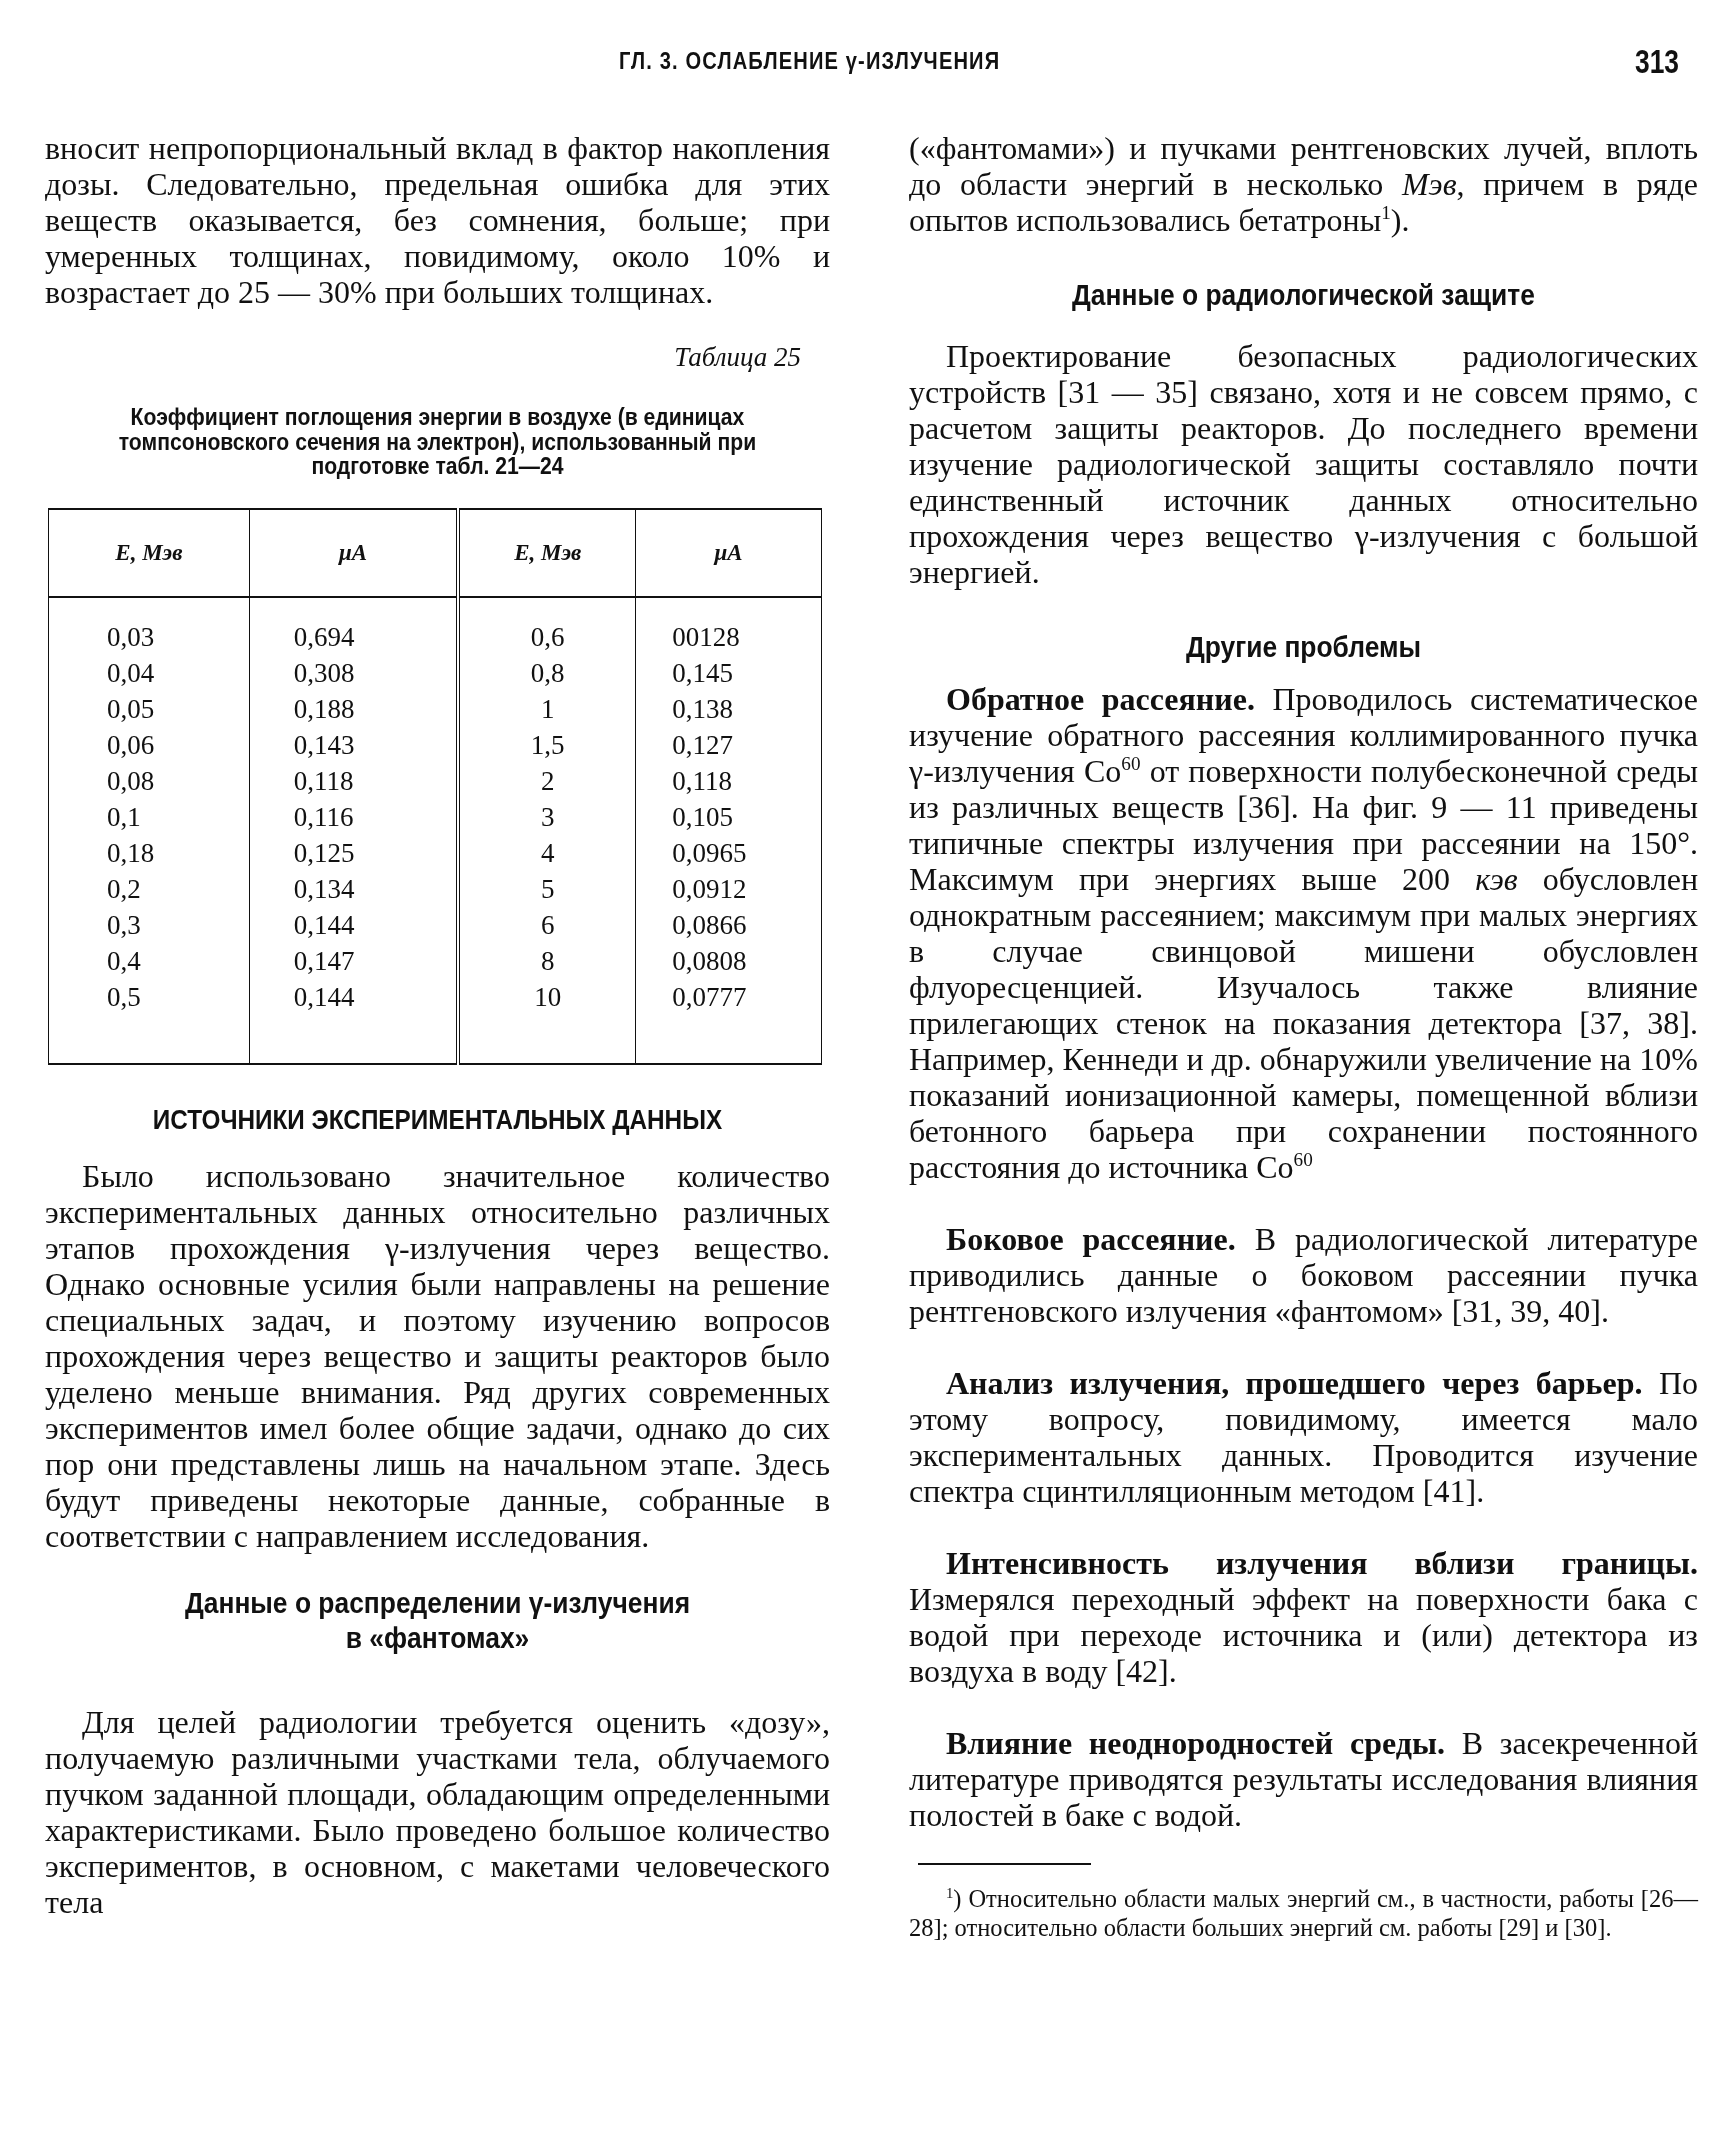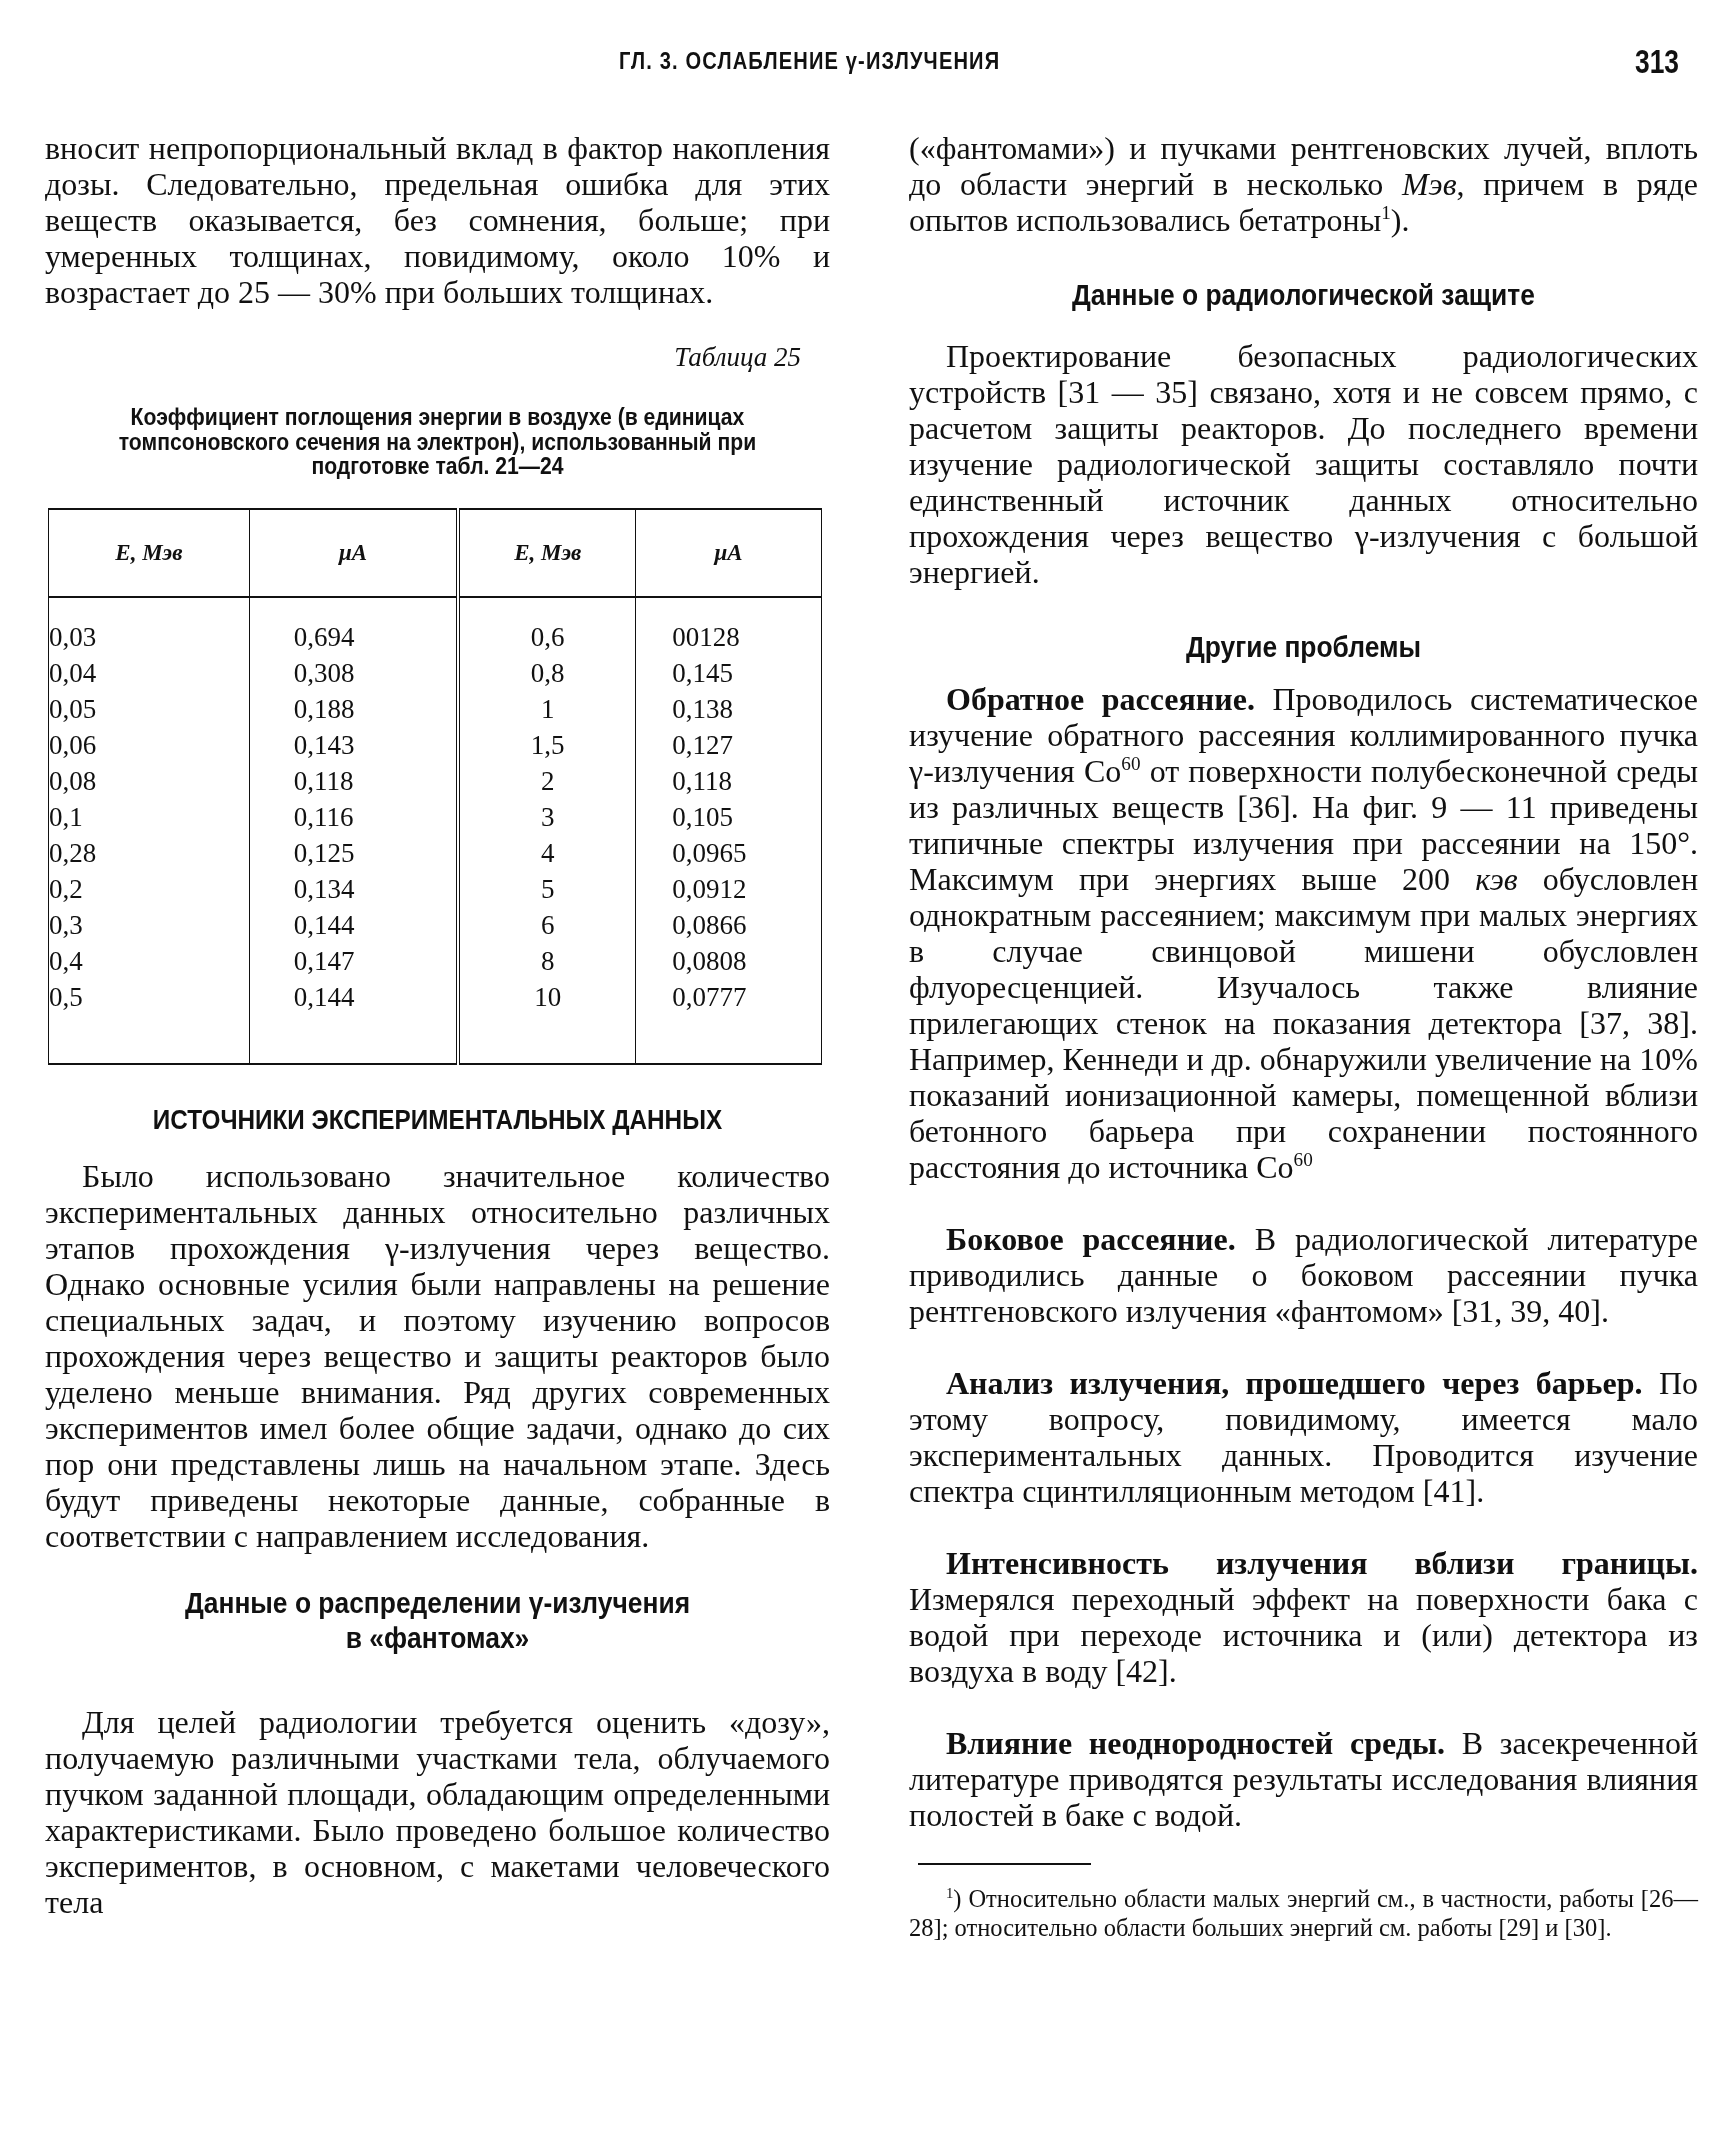--- a/index.html
+++ b/index.html
@@ -24,21 +24,21 @@
                    margin: 32px 0 0 0; font-family: "Liberation Sans", sans-serif; transform: scaleX(0.92); }
 
   .data-table { position: relative; margin: 29px 0 0 2.9px; width: 774px; border-collapse: collapse; font-family: Liberation Serif, serif; }
   .data-table { border-top: 2.9px solid #111; border-bottom: 2.9px solid #111; }
   .data-table th { font-style: italic; font-weight: bold; font-size: 23px; height: 86px;
                    border-bottom: 2.9px solid #111; }
   .data-table td { font-size: 27px; height: 36px; text-align: left; }
   .data-table th, .data-table td { border-left: 1.4px solid #111; padding: 0; }
   .data-table tr > *:last-child { border-right: 1.4px solid #111; }
   .data-table .dbl { border-left: 4.3px double #111; }
-  .data-table td.c1 { }
+  .data-table td.c1 { padding-left: 58px; }
   .data-table td.c2 { padding-left: 44px; }
   .data-table td.c3 { text-align: center; }
   .data-table td.c4 { padding-left: 36px; }
   .data-table th { text-align: center; }
   .pad-row td { height: 21.6px; }
   .pad-row-bottom td { height: 48px; }
 
   .section-head-caps { font-size: 27px; font-weight: bold; text-align: center; margin: 40px 0 0 0;
                        font-family: "Liberation Sans", sans-serif; transform: scaleX(0.9); }
   .section-head { font-size: 30px; font-weight: bold; text-align: center; line-height: 35px;
@@ -111,21 +111,21 @@
             <td class="c3 dbl">2</td>
             <td class="c4">0,118</td>
           </tr>
           <tr>
             <td class="c1">0,1</td>
             <td class="c2">0,116</td>
             <td class="c3 dbl">3</td>
             <td class="c4">0,105</td>
           </tr>
           <tr>
-            <td class="c1">0,28</td>
+            <td class="c1">0,18</td>
             <td class="c2">0,125</td>
             <td class="c3 dbl">4</td>
             <td class="c4">0,0965</td>
           </tr>
           <tr>
             <td class="c1">0,2</td>
             <td class="c2">0,134</td>
             <td class="c3 dbl">5</td>
             <td class="c4">0,0912</td>
           </tr>

